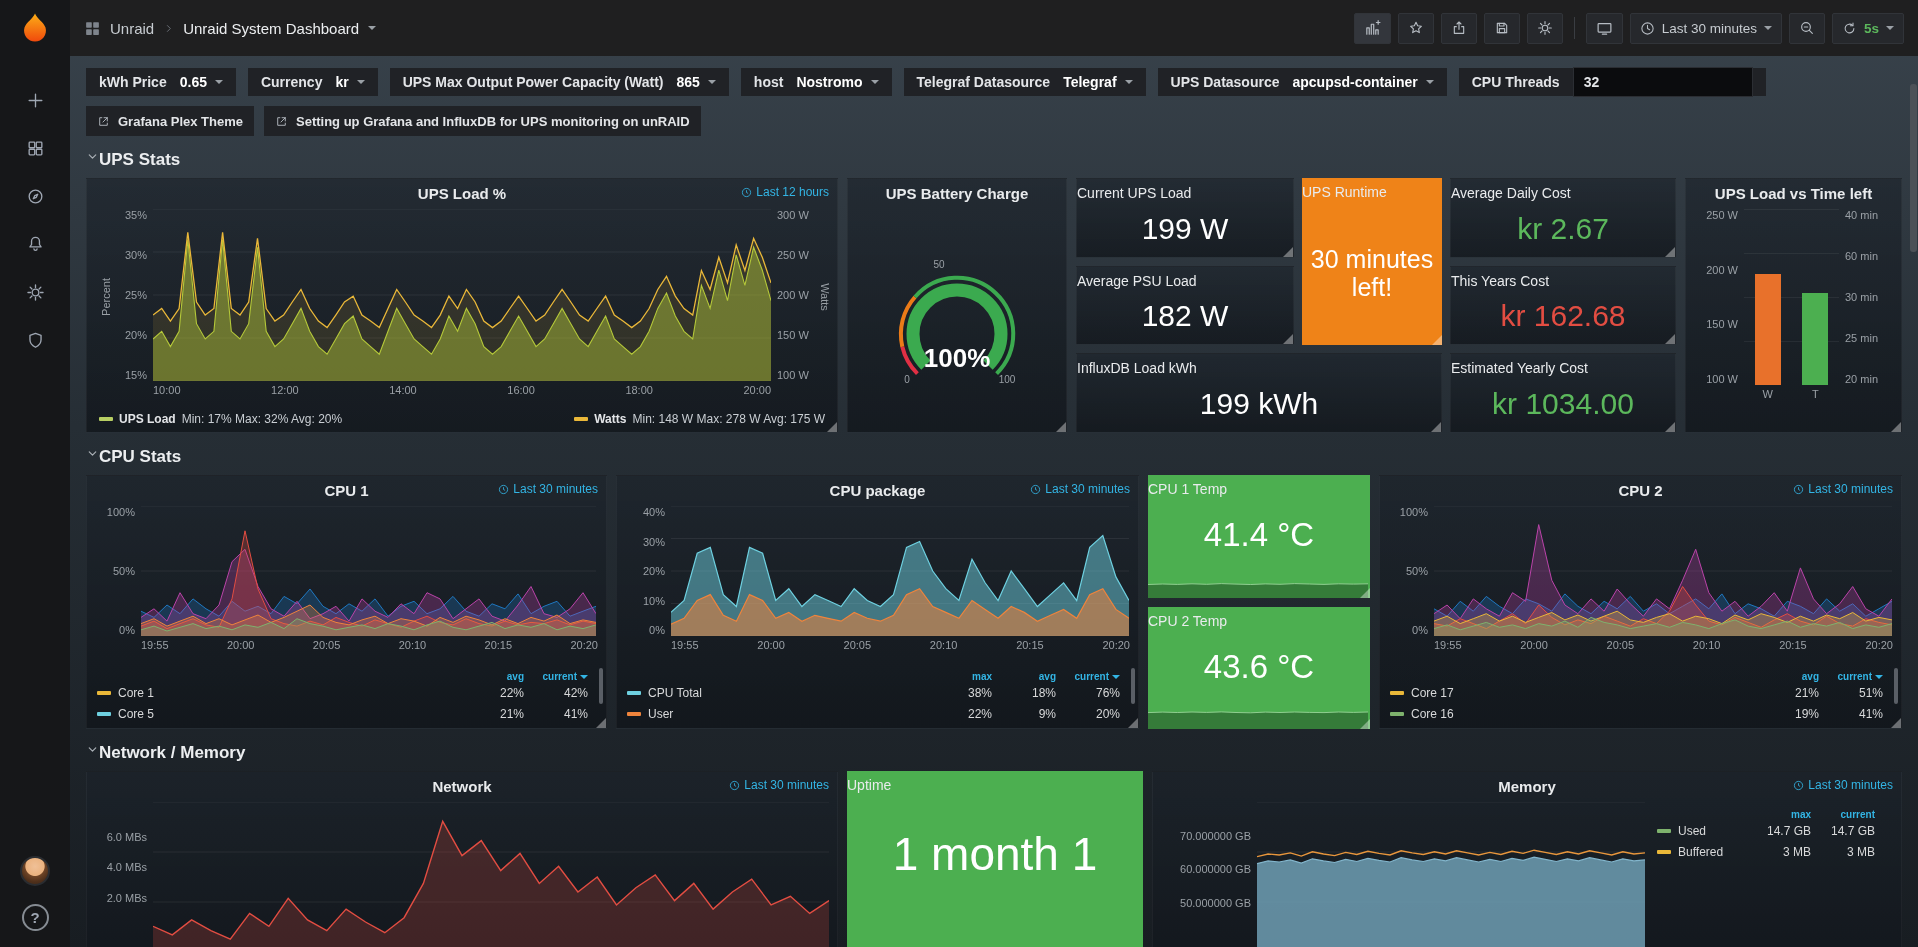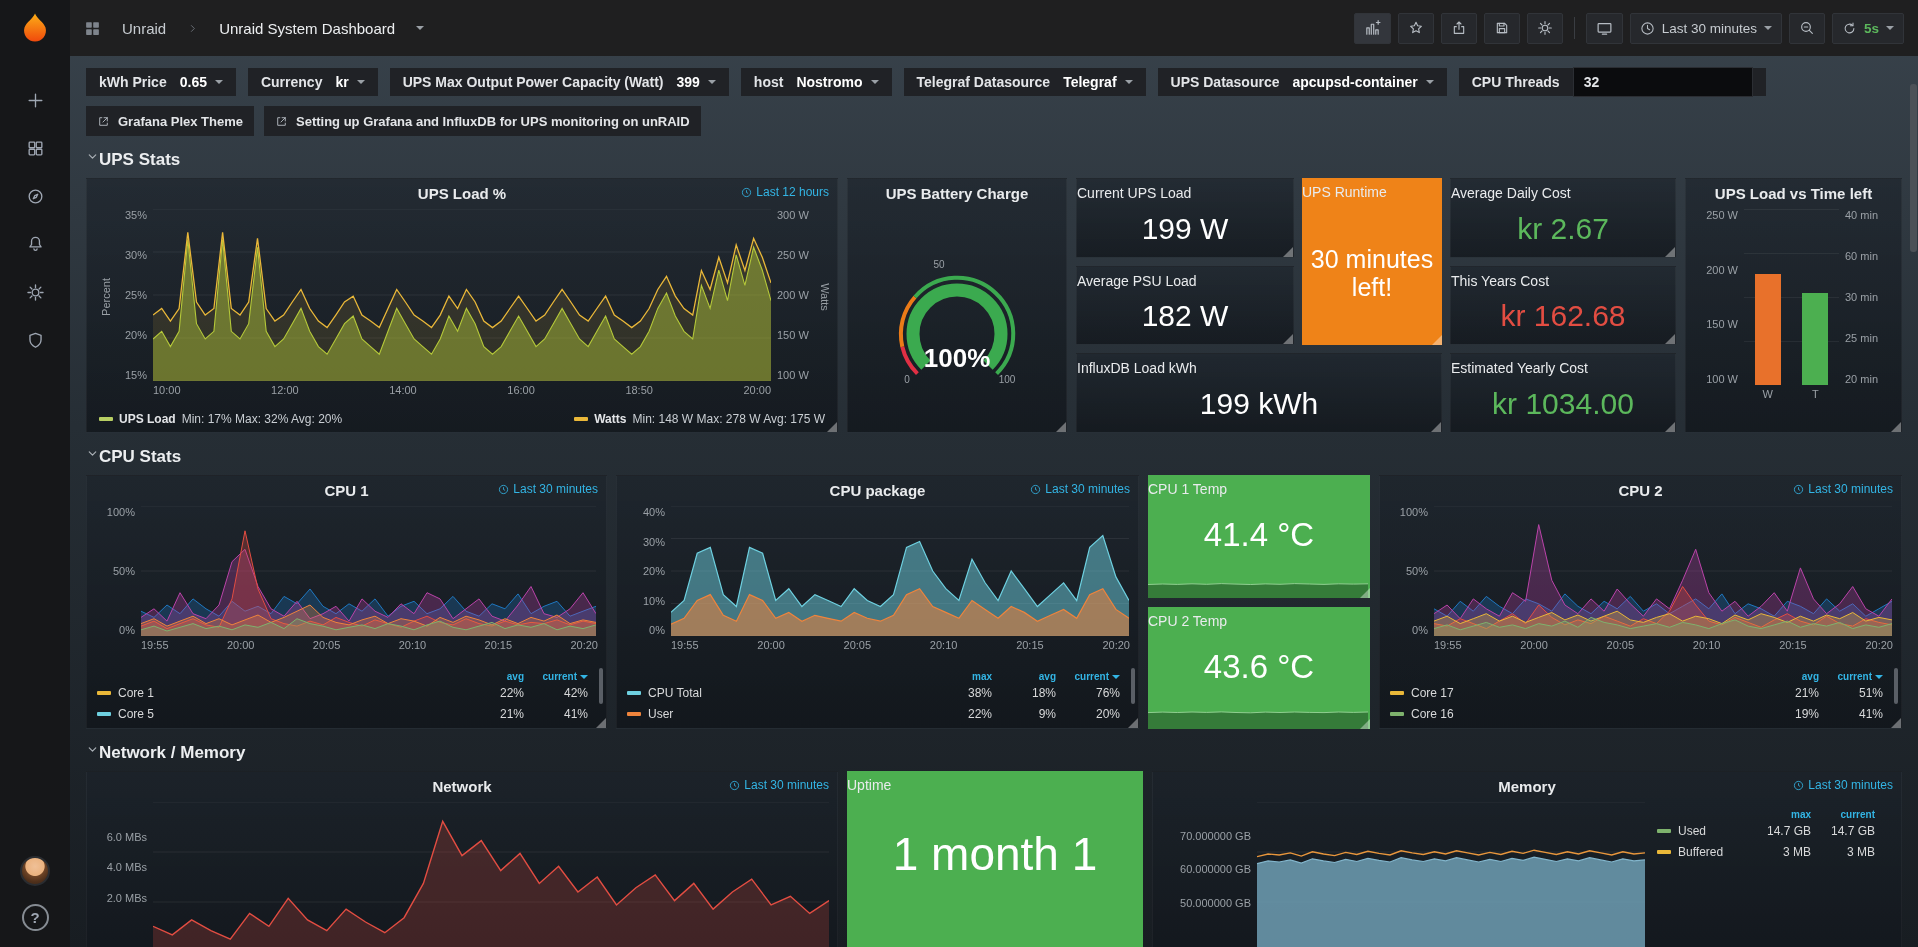--- a/index.html
+++ b/index.html
@@ -14,21 +14,21 @@
 .side-btn svg{stroke:#9fa7b3;fill:none;stroke-width:1.7;stroke-linecap:round;stroke-linejoin:round}
 .side-bottom{margin-top:auto;display:flex;flex-direction:column;align-items:center;gap:18px;padding-bottom:16px}
 .avatar{width:30px;height:30px;border-radius:50%;border:2px solid #2a2d31;cursor:pointer;
   background:radial-gradient(circle at 50% 32%,#f0c097 0%,#eab27f 42%,#6e4426 46%,#4e2f1a 72%,#3a2a22 100%)}
 .help{width:27px;height:27px;border:2px solid #868c93;border-radius:50%;background:none;color:#9fa7b3;
   font-weight:700;font-size:15px;display:flex;align-items:center;justify-content:center;cursor:pointer}
 
 .main{flex:1;display:flex;flex-direction:column;min-width:0;
   background:linear-gradient(180deg,#39434c 0%,#262e35 45%,#181d22 100%)}
 .topnav{height:56px;flex:none;background:#1f1f20;display:flex;align-items:center;padding:0 14px;gap:10px}
-.crumb{display:flex;align-items:center;gap:21px;font-size:15px}
+.crumb{display:flex;align-items:center;gap:9px;font-size:15px}
 .crumb .app-name{color:#c7ccd1;cursor:pointer}
 .crumb .sep{stroke:#6d737b;fill:none;stroke-width:2}
 .crumb .page-name{color:#eceef0;cursor:pointer}
 .caret{width:0;height:0;border-left:4px solid transparent;border-right:4px solid transparent;border-top:4px solid #9aa0a6;display:inline-block}
 .nav-right{margin-left:auto;display:flex;align-items:center;gap:7px}
 .nav-btn{height:31px;min-width:31px;padding:0 9px;background:#26282c;border:1px solid #313439;border-radius:2px;
   display:flex;align-items:center;gap:7px;color:#c7ccd1;font-size:13.5px;cursor:pointer;font-family:inherit}
 .nav-btn svg{stroke:#b6bcc3;fill:none;stroke-width:1.7;stroke-linecap:round;stroke-linejoin:round}
 .nav-btn.lit{background:#33363c}
 .nav-divider{width:1px;height:22px;background:#3a3d42;margin:0 4px}
@@ -275,21 +275,21 @@
         <div class="var-pill">
           <span>Currency</span>
           <span class="var-value">
               <span>kr</span>
               <i class="caret"></i>
             </span>
         </div>
         <div class="var-pill">
           <span>UPS Max Output Power Capacity (Watt)</span>
           <span class="var-value">
-              <span>399</span>
+              <span>865</span>
               <i class="caret"></i>
             </span>
         </div>
         <div class="var-pill">
           <span>host</span>
           <span class="var-value">
               <span>Nostromo</span>
               <i class="caret"></i>
             </span>
         </div>
@@ -378,21 +378,21 @@
               <span>200 W</span>
                 <span>150 W</span>
               <span>100 W</span>
             </div>
             <span class="axis-title yr">Watts</span>
             <div class="xticks c2 r2">
               <span>10:00</span>
                 <span>12:00</span>
               <span>14:00</span>
                 <span>16:00</span>
-              <span>18:50</span>
+              <span>18:00</span>
                 <span>20:00</span>
             </div>
           </div>
           <div class="ups-legend">
             <span class="lg-item">
               <svg width="14" height="4">
                   <rect width="14" height="4" rx="1" fill="#B7CE63"></rect>
                 </svg>
               <b>UPS Load</b>
               <span>Min: 17% Max: 32% Avg: 20%</span>

